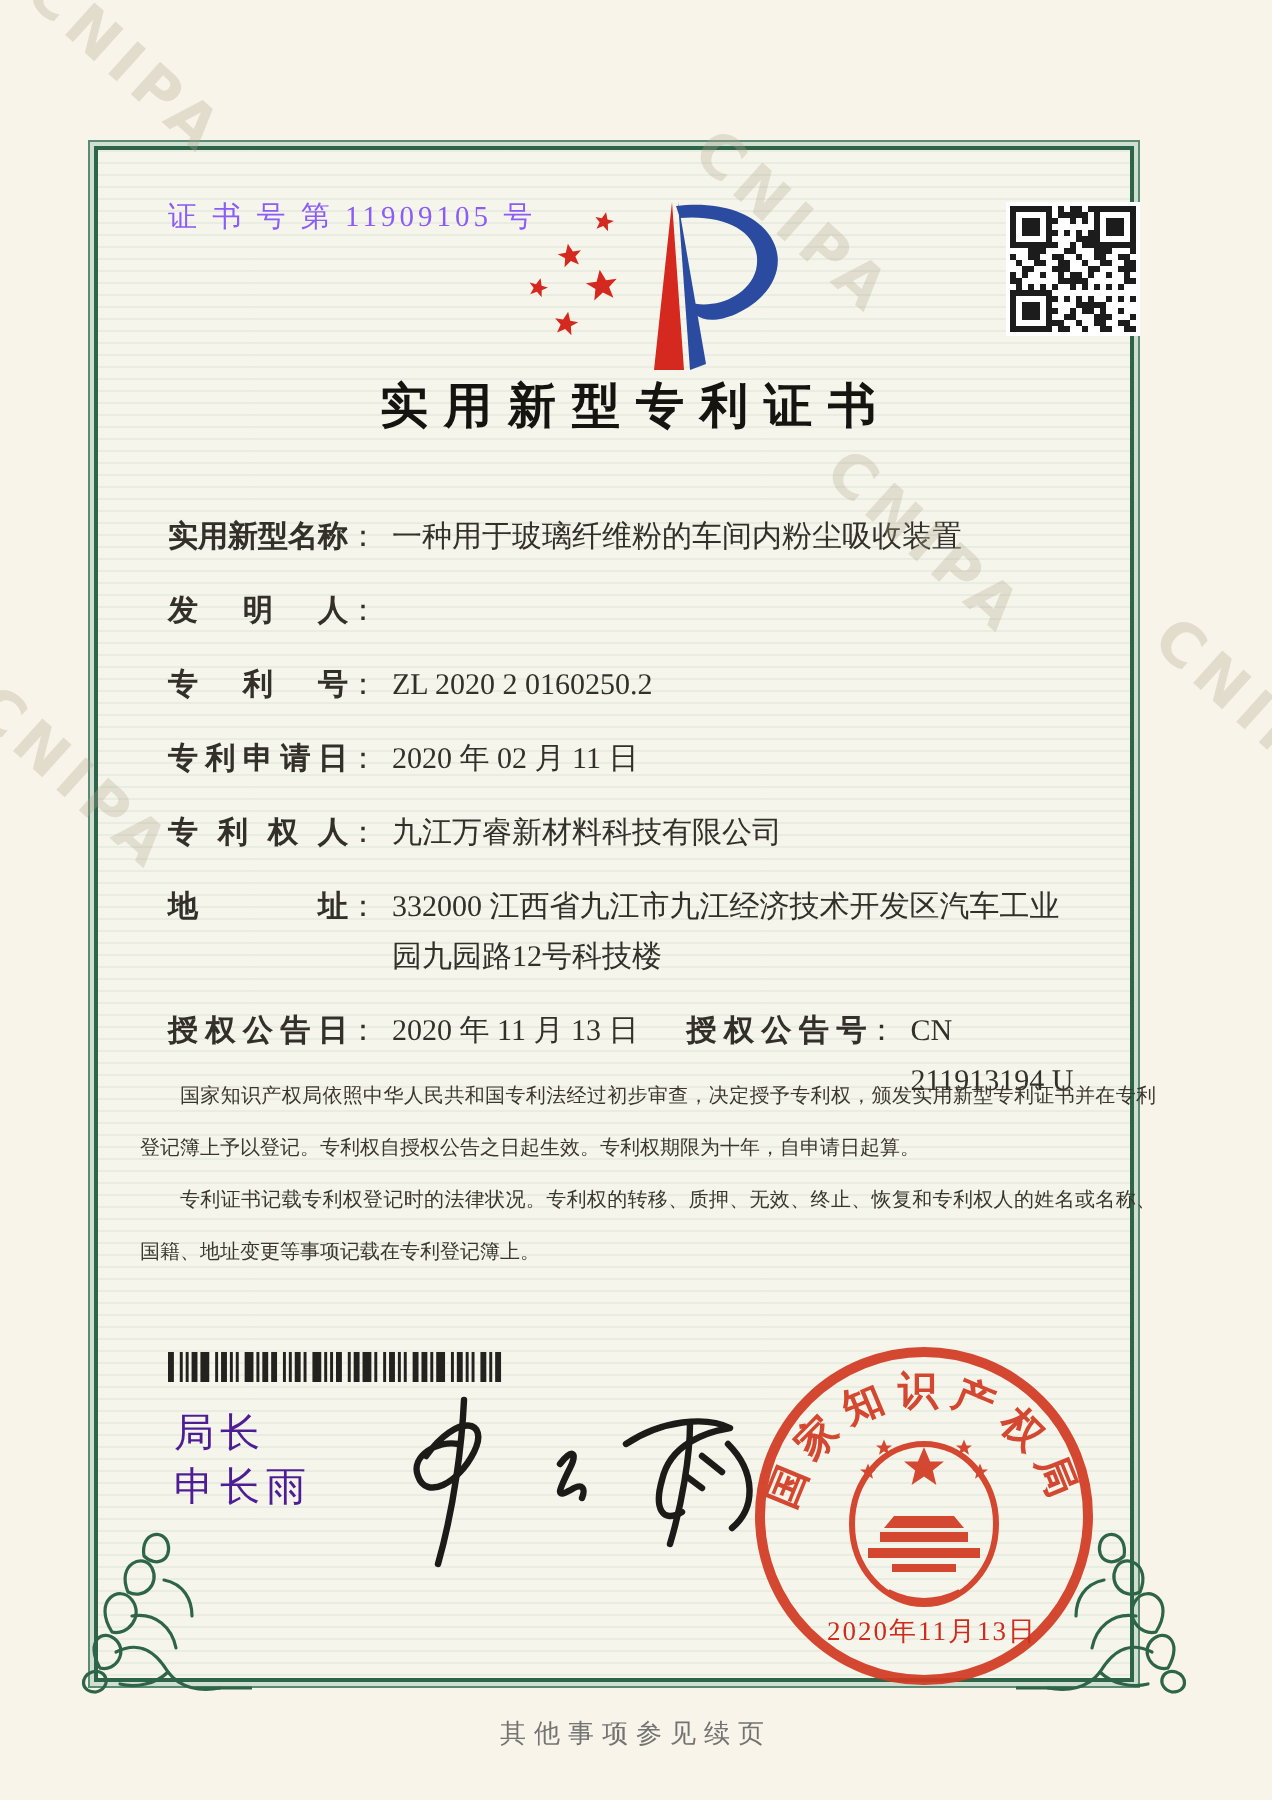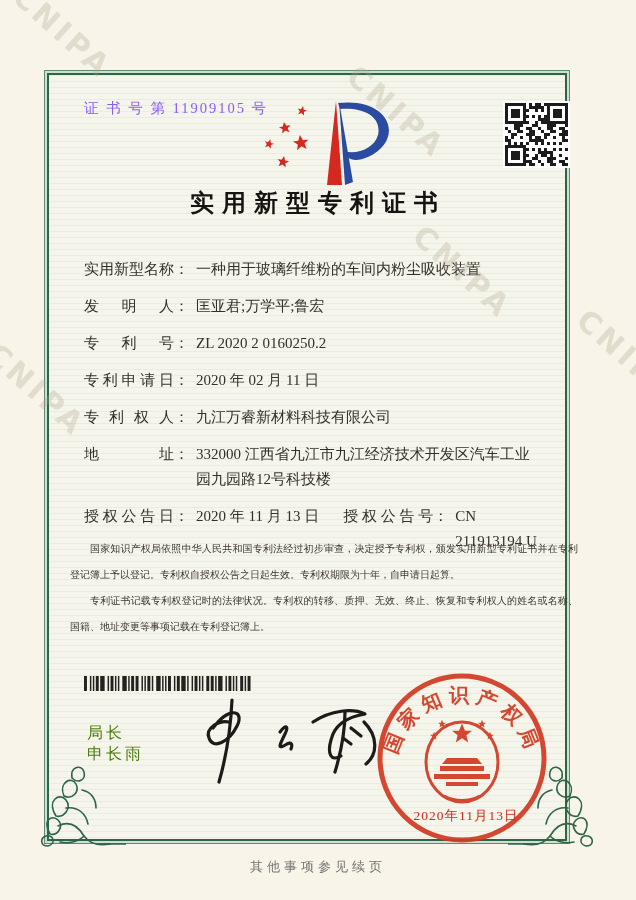--- a/index.html
+++ b/index.html
@@ -46,36 +46,36 @@
 
   .title{
     left:0;right:0;top:187px;text-align:center;
     font-size:24px;font-weight:bold;letter-spacing:8px;color:#161411;
   }
 
   .fields{left:84px;top:257px;width:456px;font-size:15px;color:#33302a}
   .frow{display:flex;margin-bottom:12px;line-height:25px}
   .flabel{
     flex:0 0 90px;width:90px;
-    text-align:justify;text-align-last:justify;
+    text-align:justify;text-align-last:justify;font-weight:bold;
   }
   .colon{flex:0 0 auto}
   .fval{margin-left:7px;flex:1}
   .grant-pair2{margin-left:24px;display:flex}
   .grant-pair2 .flabel{display:inline-block}
 
   .body-text{
     left:70px;right:58px;top:536px;
     font-size:10px;line-height:26px;text-align:justify;color:#3b372f;
   }
   .body-text p{margin:0;text-indent:2em}
 
   .barcode{left:84px;top:676px;width:168px;height:15px}
 
-  .director{left:87px;top:723px;font-size:16px;letter-spacing:3px;color:#4d7c0f}
+  .director{left:87px;top:703px;font-size:20px;letter-spacing:3px;color:#4c1d95}
   .director .name{}
 
   .sig{left:183px;top:692px;width:220px;height:102px}
 
   .seal{left:372px;top:668px;width:180px;height:180px;opacity:.93}
   .seal-date{
     left:376px;top:807px;width:180px;text-align:center;z-index:4;
     color:#ce2c1c;font-size:13.5px;letter-spacing:1px;
   }
 
@@ -294,21 +294,20 @@
 
   <div class="abs fields">
     <div class="frow">
       <span class="flabel">实用新型名称</span>
         <span class="colon">：</span>
       <span class="fval">一种用于玻璃纤维粉的车间内粉尘吸收装置</span>
     </div>
     <div class="frow">
       <span class="flabel">发明人</span>
         <span class="colon">：</span>
-      <span class="fval">匡亚君;万学平;鲁宏</span>
     </div>
     <div class="frow">
       <span class="flabel">专利号</span>
         <span class="colon">：</span>
       <span class="fval">ZL 2020 2 0160250.2</span>
     </div>
     <div class="frow">
       <span class="flabel">专利申请日</span>
         <span class="colon">：</span>
       <span class="fval">2020 年 02 月 11 日</span>

